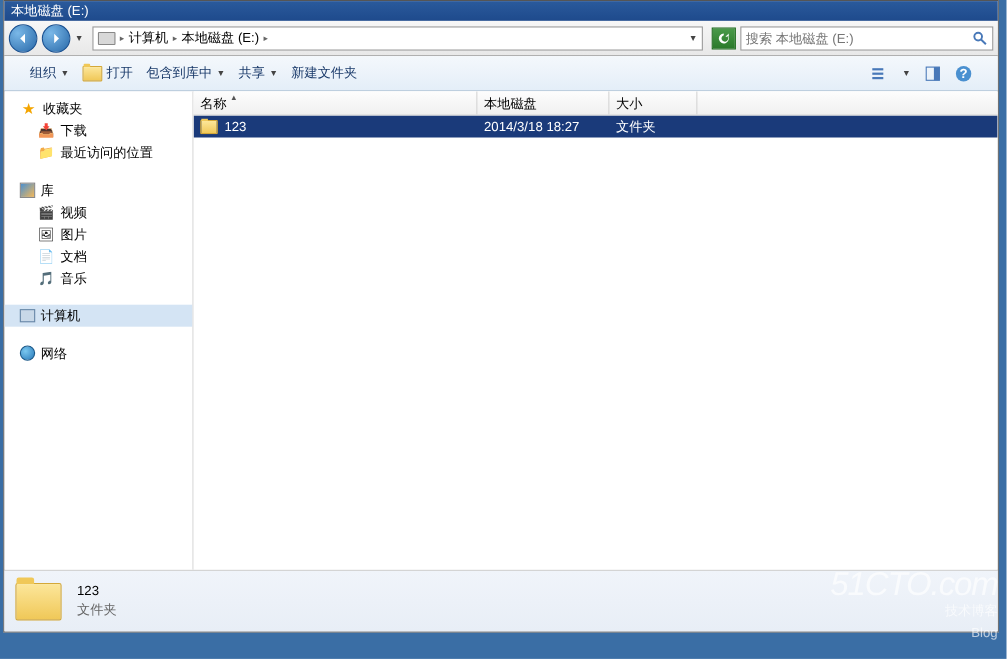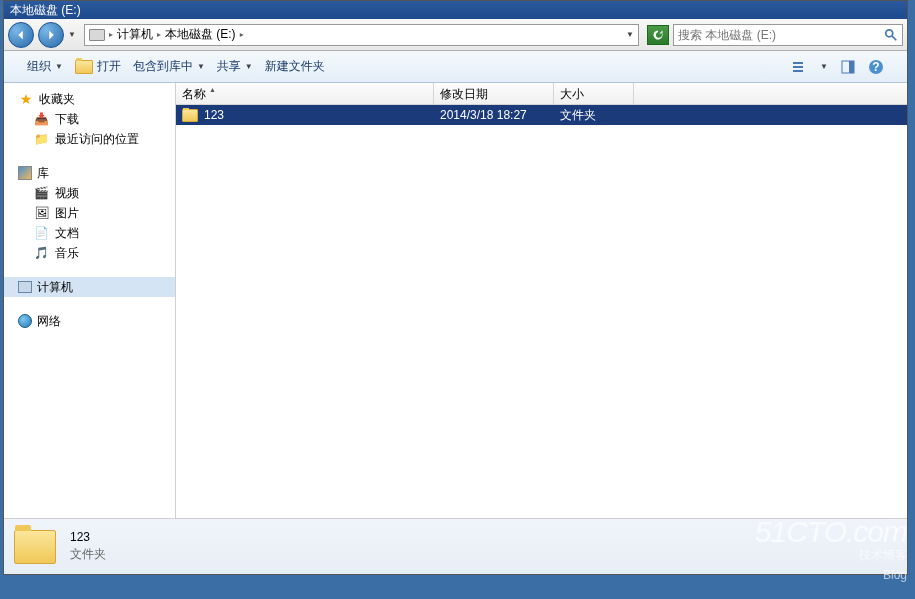--- a/index.html
+++ b/index.html
@@ -198,21 +198,21 @@
       </div>
     </div>
 
     <div class="main">
       <div class="columns">
         <div class="col" style="width:258px">
             <span>名称</span>
             <span class="sort">▲</span>
           </div>
         <div class="col" style="width:120px">
-            <span>修改日期</span>
+            <span>本地磁盘</span>
           </div>
         <div class="col" style="width:80px">
             <span>大小</span>
           </div>
       </div>
       <div class="filelist">
         <div class="row selected">
           <div class="cell" style="width:258px">
             <span class="folder-ico"></span>
             <span>123</span>

